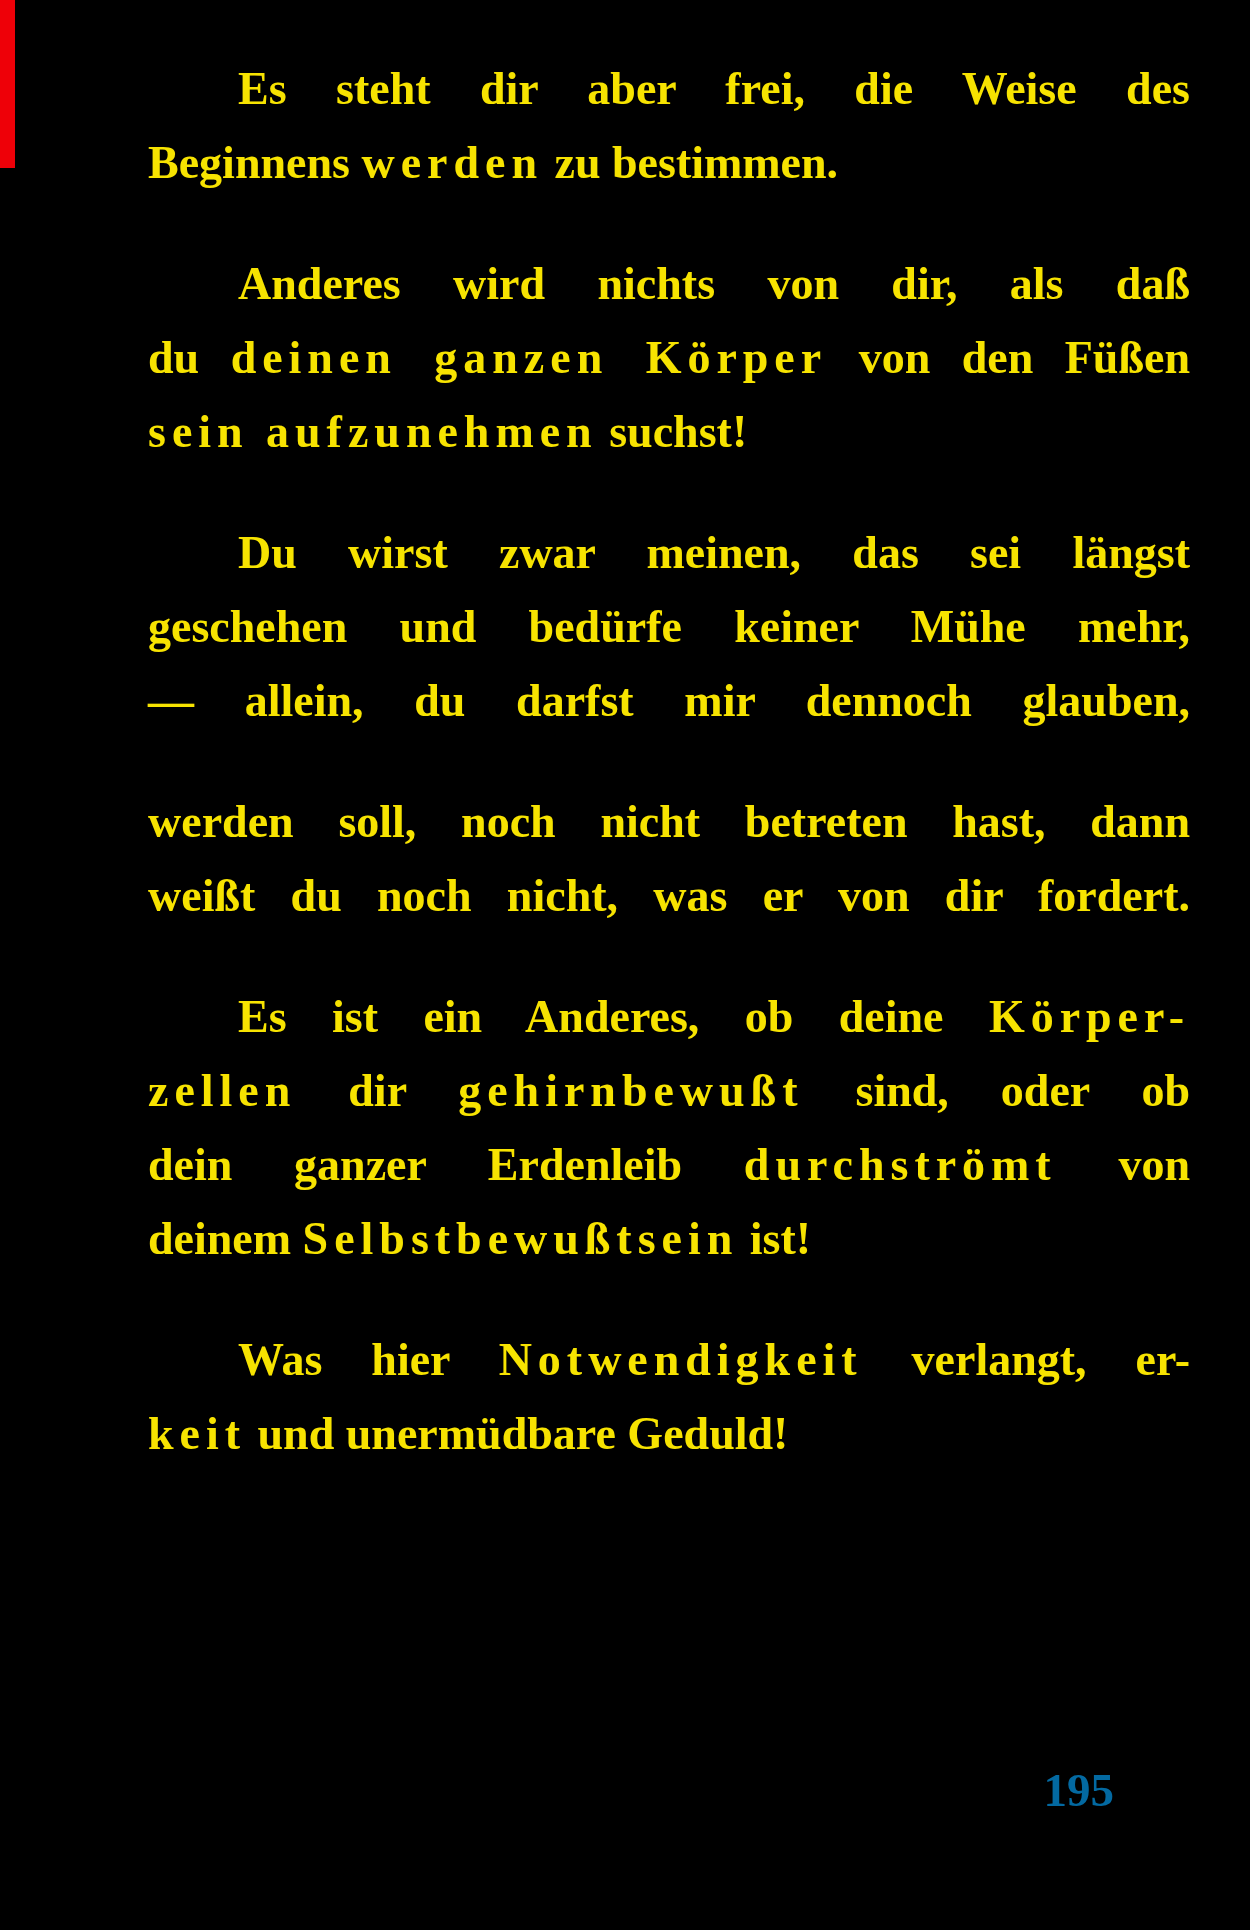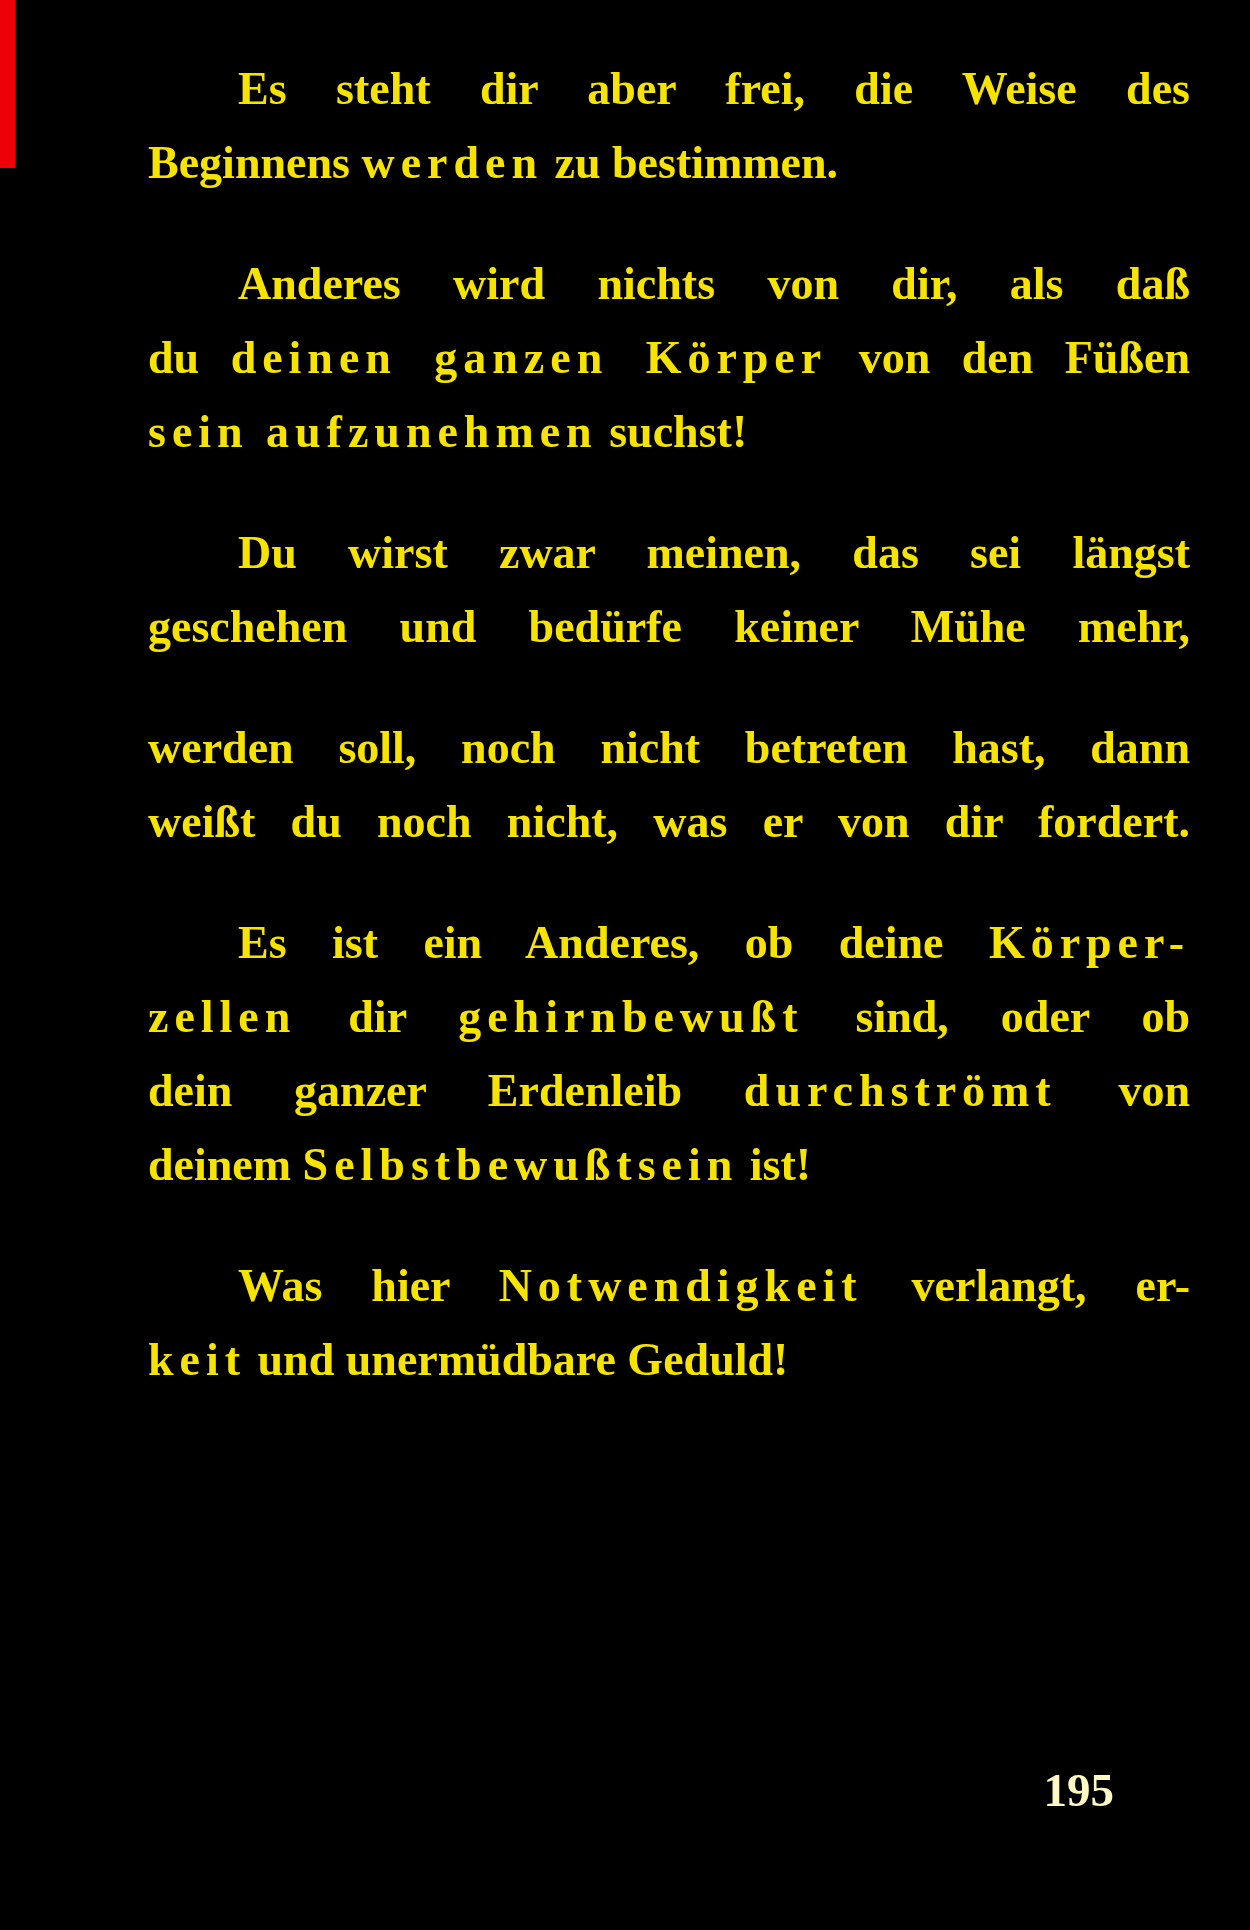--- a/index.html
+++ b/index.html
@@ -65,30 +65,31 @@
         <div class="line"><span>Beginnens </span><span class="sp">werden</span><span> zu bestimmen.</span></div>
       </div>
       <div class="para">
         <div class="line j first"><span>Anderes wird nichts von dir, als daß</span></div>
         <div class="line j"><span>du </span><span class="sp">deinen ganzen Körper</span><span> von den Füßen</span></div>
         <div class="line"><span class="sp">sein aufzunehmen</span><span> suchst!</span></div>
       </div>
       <div class="para">
         <div class="line j first"><span>Du wirst zwar meinen, das sei längst</span></div>
         <div class="line j"><span>geschehen und bedürfe keiner Mühe mehr,</span></div>
+        <div class="line j"><span>— allein, du darfst mir dennoch glauben,</span></div>
       </div>
       <div class="para">
         <div class="line j"><span>werden soll, noch nicht betreten hast, dann</span></div>
         <div class="line j"><span>weißt du noch nicht, was er von dir fordert.</span></div>
       </div>
       <div class="para">
         <div class="line j first"><span>Es ist ein Anderes, ob deine </span><span class="sp">Körper-</span></div>
         <div class="line j"><span class="sp">zellen</span><span> dir </span><span class="sp">gehirnbewußt</span><span> sind, oder ob</span></div>
         <div class="line j"><span>dein ganzer Erdenleib </span><span class="sp">durchströmt</span><span> von</span></div>
         <div class="line"><span>deinem </span><span class="sp">Selbstbewußtsein</span><span> ist!</span></div>
       </div>
       <div class="para">
         <div class="line j first"><span>Was hier </span><span class="sp">Notwendigkeit</span><span> verlangt, er-</span></div>
         <div class="line"><span class="sp">keit</span><span> und unermüdbare Geduld!</span></div>
       </div>
     </div>
-  <div id="page-number" style="color: #fef9c3;">195</div>
+  <div id="page-number" style="color: #0369a1;">195</div>
 </div>
 
 </body></html>

